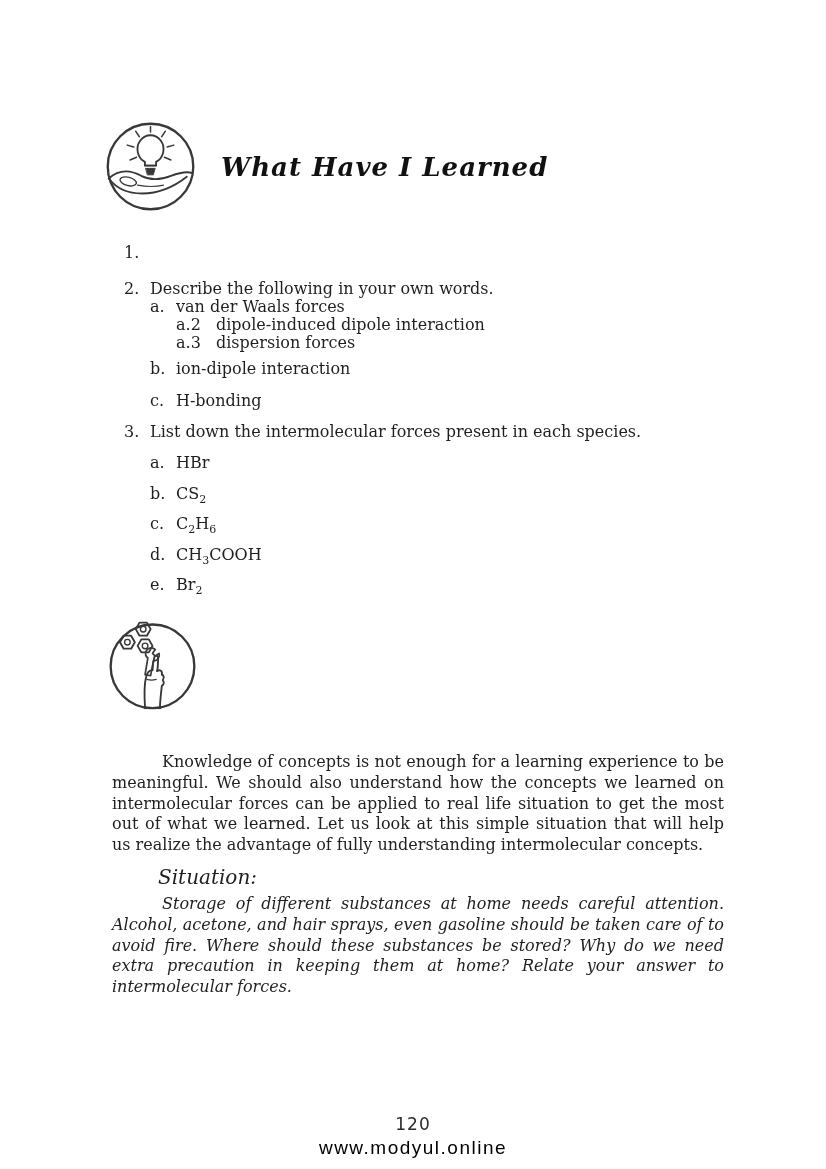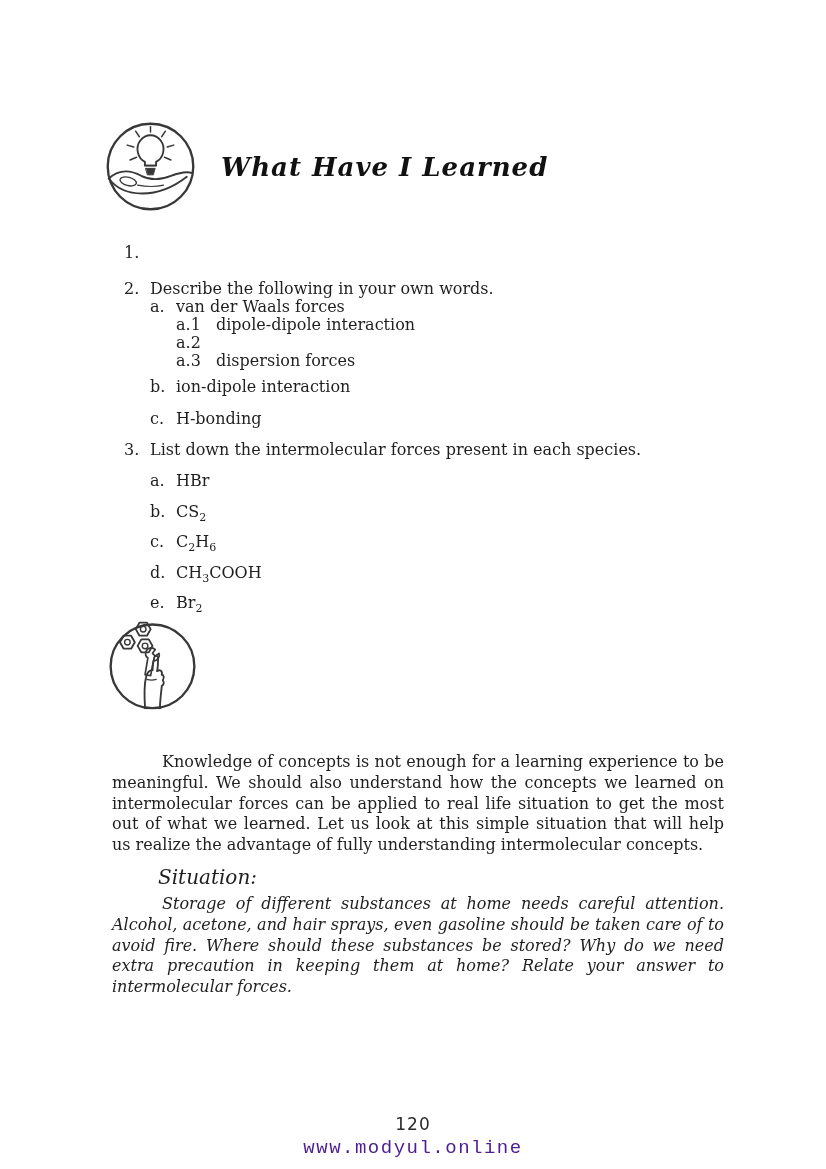--- a/index.html
+++ b/index.html
@@ -86,24 +86,24 @@
     font-size: 17px;
     color: #2b2b2b;
     letter-spacing: 1px;
   }
   .watermark {
     position: absolute;
     top: 1121px;
     left: 0;
     width: 100%;
     text-align: center;
-    font-family: Liberation Mono, monospace;
+    font-family: Liberation Sans, sans-serif;
     font-size: 19px;
     letter-spacing: 1.5px;
-    color: #4c1d95;
+    color: #000000;
   }
 </style>
 </head>
 <body>
 
 <div class="page">
 
   <div class="section-header first">
     <div class="icon-circle">
       <svg viewBox="0 0 100 100" fill="none" stroke="#383838" stroke-linecap="round" stroke-linejoin="round">
@@ -139,27 +139,24 @@
     <div class="qrow mt18">
       <span class="num">2.</span>
       <span>Describe the following in your own words.</span>
     </div>
 
     <div class="qrow indent1">
       <span class="num">a.</span>
       <span>van der Waals forces</span>
     </div>
 
-    <div class="qrow indent2">
-      <span class="num">a.1</span>
-      <span>dipole-dipole interaction</span>
-    </div>
 
     <div class="qrow indent2">
       <span class="num">a.2</span>
+      <span>dipole-induced dipole interaction</span>
     </div>
 
     <div class="qrow indent2">
       <span class="num">a.3</span>
       <span>dispersion forces</span>
     </div>
 
     <div class="qrow indent1 mt8">
       <span class="num">b.</span>
       <span>ion-dipole interaction</span>

